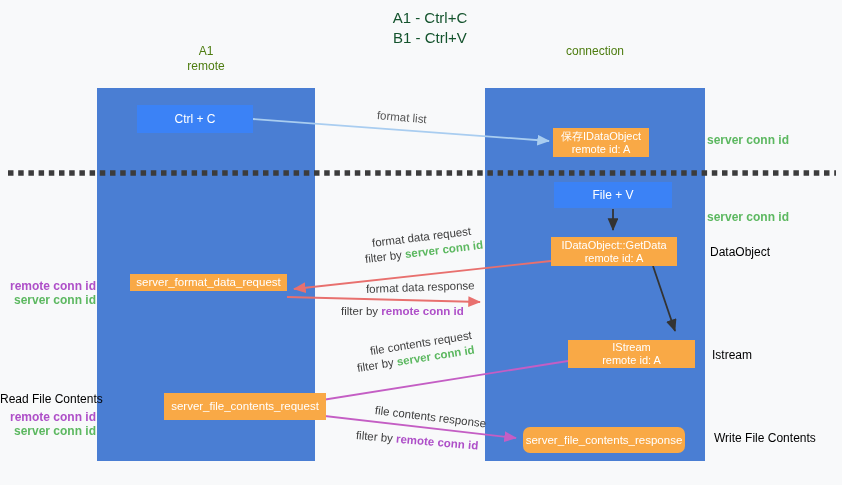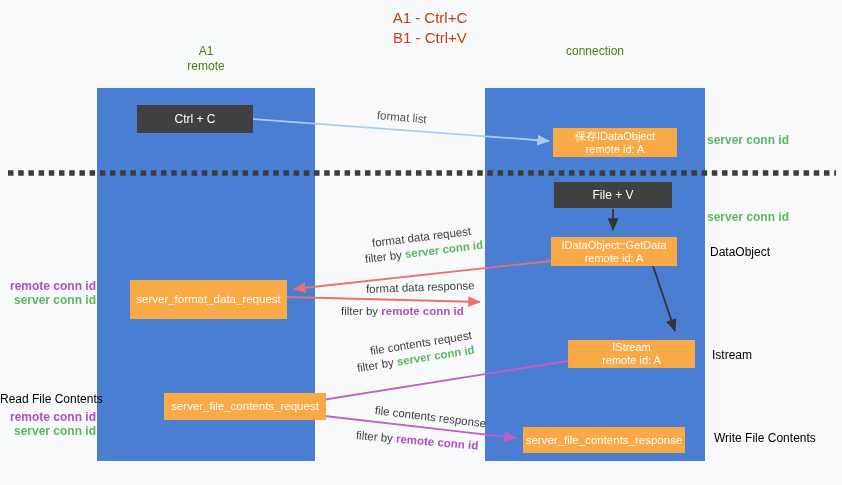--- a/index.html
+++ b/index.html
@@ -4,46 +4,46 @@
 <style>
   html,body{margin:0;padding:0;background:#f8f9fa;}
   #stage{
     position:relative;width:842px;height:485px;overflow:hidden;
     background:#f8f9fa;
     font-family:"Liberation Sans",sans-serif;
     color:#3f3f3f;
   }
   .abs{position:absolute;}
   
-  .title{left:280px;top:8px;width:300px;text-align:center;font-size:15px;color:#c2410c;line-height:20px;}
+  .title{left:280px;top:8px;width:300px;text-align:center;font-size:15px;color:#14532d;line-height:20px;}
   
   .col{background:#4a7ed3;z-index:1;}
   .col-a{left:97px;top:88px;width:218px;height:373px;}
   .col-b{left:485px;top:88px;width:220px;height:373px;}
   .col-header{top:44px;text-align:center;font-size:12px;color:#4d7c0f;line-height:15px;z-index:2;}
   .col-header.a{left:97px;width:218px;}
   .col-header.b{left:485px;width:220px;}
   
   svg.arrows{left:0;top:0;z-index:3;pointer-events:none;}
   
   .node{
     z-index:4;display:flex;flex-direction:column;align-items:center;justify-content:center;
     color:#fff;text-align:center;font-size:11.5px;line-height:13px;
   }
-  .green{background:#404040;}
+  .green{background:#3b82f6;}
   .orange{background:#f9a946;}
   .n-ctrlc{left:137px;top:105px;width:116px;height:28px;font-size:12px;}
-  .n-save{left:553px;top:128px;width:124px;height:29px;font-size:11px;}
+  .n-save{left:553px;top:128px;width:96px;height:29px;font-size:11px;}
   .n-ctrlv{left:554px;top:182px;width:118px;height:26px;font-size:12px;}
   .n-getdata{left:551px;top:237px;width:126px;height:29px;font-size:11px;}
-  .n-freq{left:130px;top:280px;width:157px;height:39px;}
+  .n-freq{left:130px;top:274px;width:157px;height:17px;}
   .n-fresp{left:487px;top:290px;width:158px;height:26px;}
   .n-istream{left:568px;top:340px;width:127px;height:28px;font-size:11px;}
   .n-fcreq{left:128px;top:393px;width:162px;height:27px;margin-left:36px;}
-  .n-fcresp{left:523px;top:427px;width:162px;height:26px;}
+  .n-fcresp{left:523px;top:427px;width:162px;height:26px;border-radius:7px;}
   
   .flow{z-index:5;font-size:11.5px;color:#3f3f3f;white-space:nowrap;transform-origin:left center;}
   .flow b.g{color:#5cb860;}
   .flow b.p{color:#ae4fc8;}
   .f-formatlist{left:377px;top:109px;transform:rotate(5deg);color:#555;}
   .f-fdr{left:372px;top:237px;transform:rotate(-7deg);}
   .f-fdr-filter{left:365px;top:253px;transform:rotate(-7deg);}
   .f-fdresp{left:366px;top:283px;transform:rotate(-2deg);}
   .f-fdresp-filter{left:341px;top:305px;}
   .f-fcr{left:370px;top:345px;transform:rotate(-9deg);}

